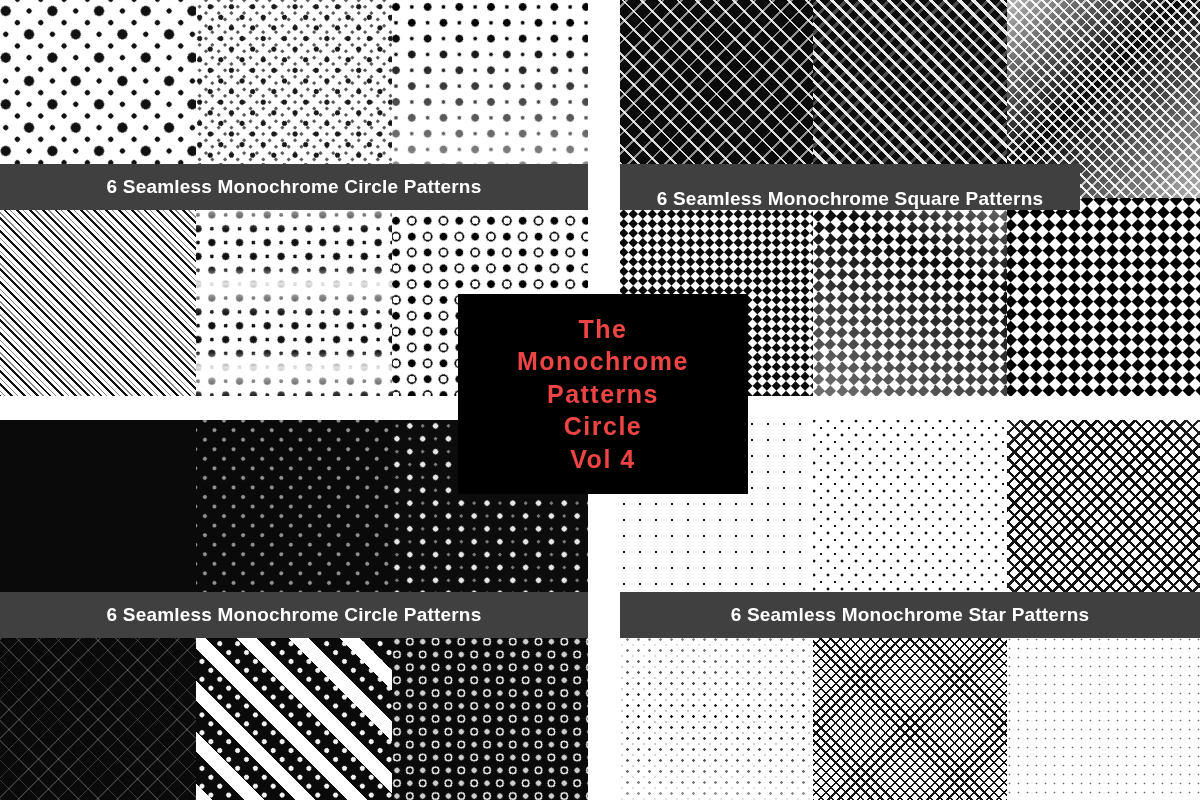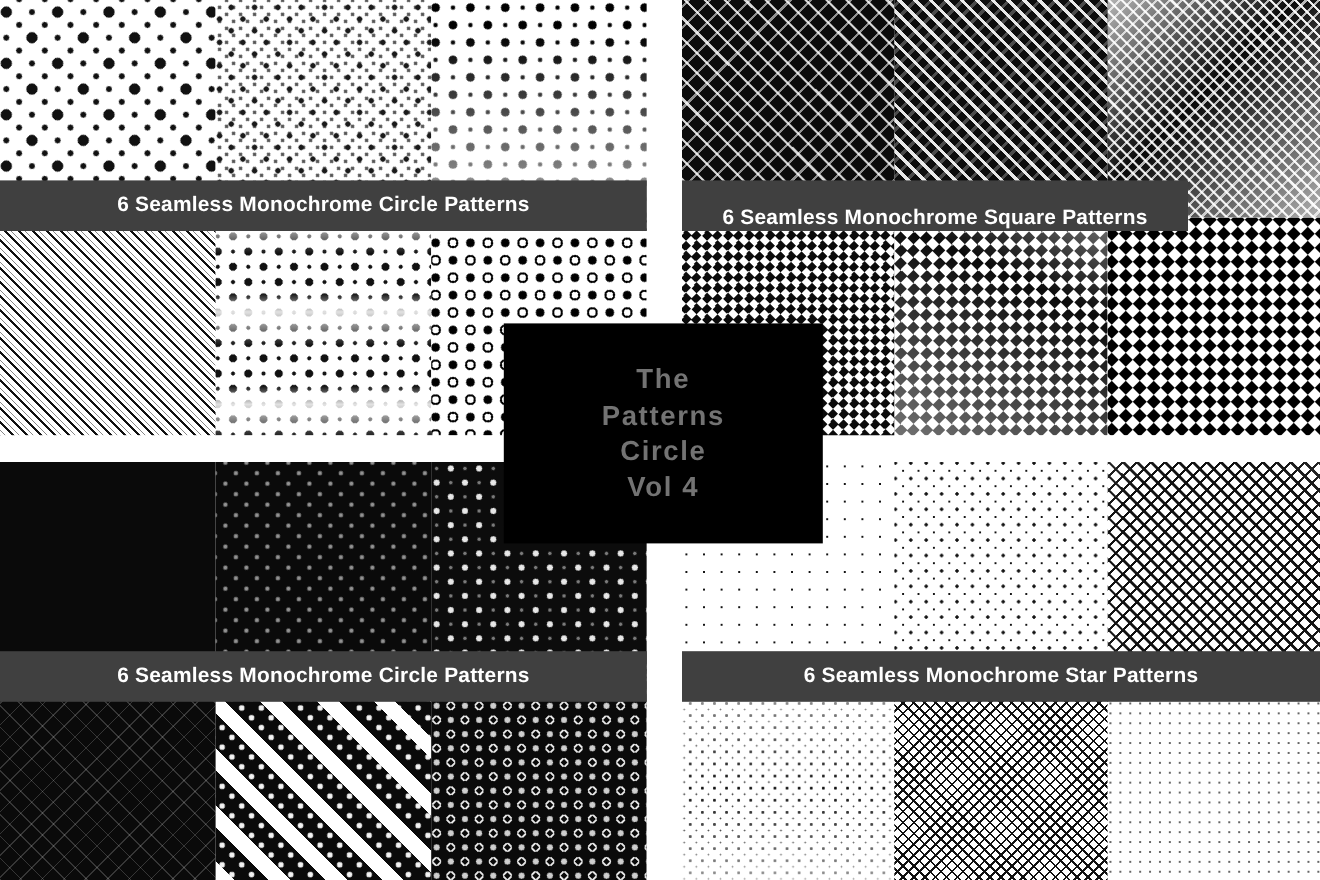--- a/index.html
+++ b/index.html
@@ -262,21 +262,21 @@
   .b-br { left: 620px; top: 592px; width: 580px; height: 46px; font-size: 19px; }
 
   
   #title-card {
     position: absolute;
     left: 458px;
     top: 294px;
     width: 290px;
     height: 200px;
     background: #000000;
-    color: #737373;
+    color: #ef4444;
     display: flex;
     flex-direction: column;
     align-items: center;
     justify-content: center;
     text-align: center;
     font-weight: 700;
     letter-spacing: 1.5px;
     line-height: 1.30;
     font-size: 25px;
   }
@@ -398,18 +398,19 @@
   </div>
   <div class="banner b-bl">
     <span>6 Seamless Monochrome Circle Patterns</span>
   </div>
   <div class="banner b-br">
     <span>6 Seamless Monochrome Star Patterns</span>
   </div>
 
   <div id="title-card">
     <span class="line">The</span>
+    <span class="line">Monochrome</span>
     <span class="line">Patterns</span>
     <span class="line">Circle</span>
     <span class="line">Vol 4</span>
   </div>
 
 </div>
 
 </body></html>

